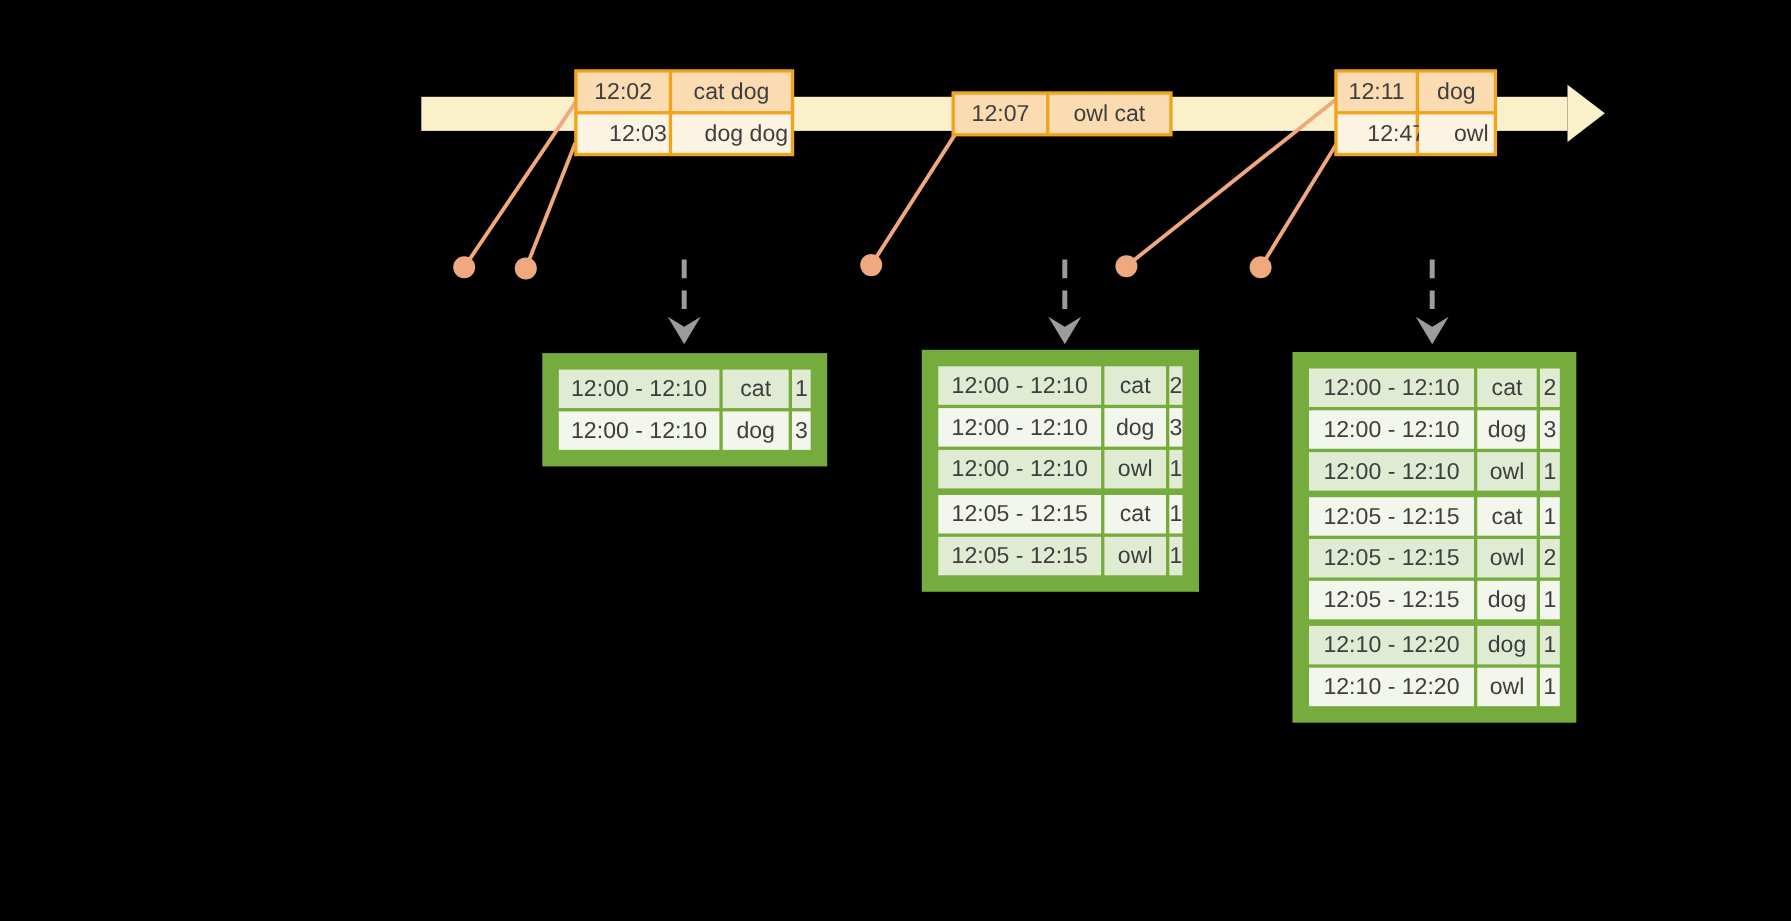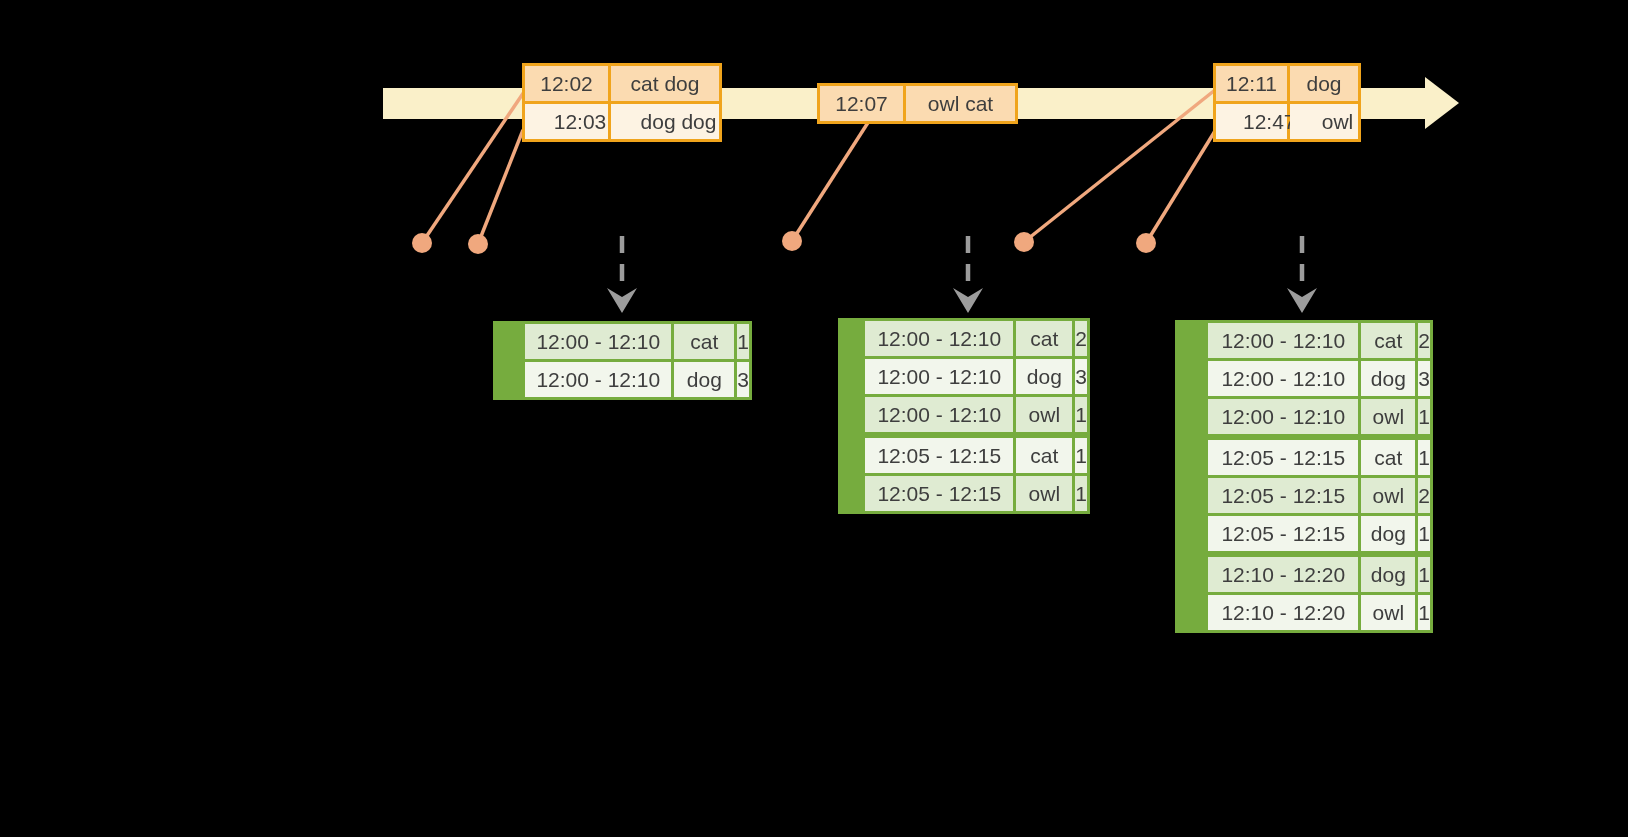--- a/index.html
+++ b/index.html
@@ -35,22 +35,22 @@
   
   .etable{position:absolute;z-index:2;background:var(--event_border);padding:3px;
     display:flex;flex-direction:column;gap:3px;box-sizing:border-box;}
   .erow{display:grid;gap:3px;}
   .etable.cols-a .erow{grid-template-columns:83px 1fr;}
   .etable.cols-c .erow{grid-template-columns:71px 1fr;}
   .cell{height:35px;line-height:35px;text-align:center;font-size:21px;color:var(--text);}
   .fill-dark{background:var(--event_row_dark);}
   .fill-light{background:var(--event_row_light);padding-left:27px;}
   
-  .rtable{position:absolute;z-index:2;background:var(--result_border);padding:3px;
-    display:flex;flex-direction:column;gap:3px;box-sizing:border-box;align-items:flex-end;}
+  .rtable{position:absolute;z-index:2;background:var(--result_border);padding:15px;
+    display:flex;flex-direction:column;gap:3px;box-sizing:border-box;}
   .rrow{display:grid;gap:3px;background:var(--result_border);}
   .rtable.t1 .rrow{grid-template-columns:146px 60px 1fr;}
   .rtable.t2 .rrow{grid-template-columns:148px 56px 1fr;}
   .rtable.t3 .rrow{grid-template-columns:150px 54px 1fr;}
   .rrow.group-start{margin-top:3px;}
   .fill-green{background:var(--result_row_green);}
   .fill-pale{background:var(--result_row_light);}
 </style>
 </head>
 <body>
@@ -85,21 +85,21 @@
     <div class="erow">
       <div class="cell fill-dark">12:02</div>
       <div class="cell fill-dark">cat dog</div>
     </div>
     <div class="erow">
       <div class="cell fill-light">12:03</div>
       <div class="cell fill-light">dog dog</div>
     </div>
   </div>
 
-  <div class="etable cols-a" style="left:817px;top:83px;width:201px">
+  <div class="etable cols-a" style="left:865px;top:83px;width:201px">
     <div class="erow">
       <div class="cell fill-dark">12:07</div>
       <div class="cell fill-dark">owl cat</div>
     </div>
   </div>
 
   <div class="etable cols-c" style="left:1213px;top:63px;width:148px">
     <div class="erow">
       <div class="cell fill-dark">12:11</div>
       <div class="cell fill-dark">dog</div>

